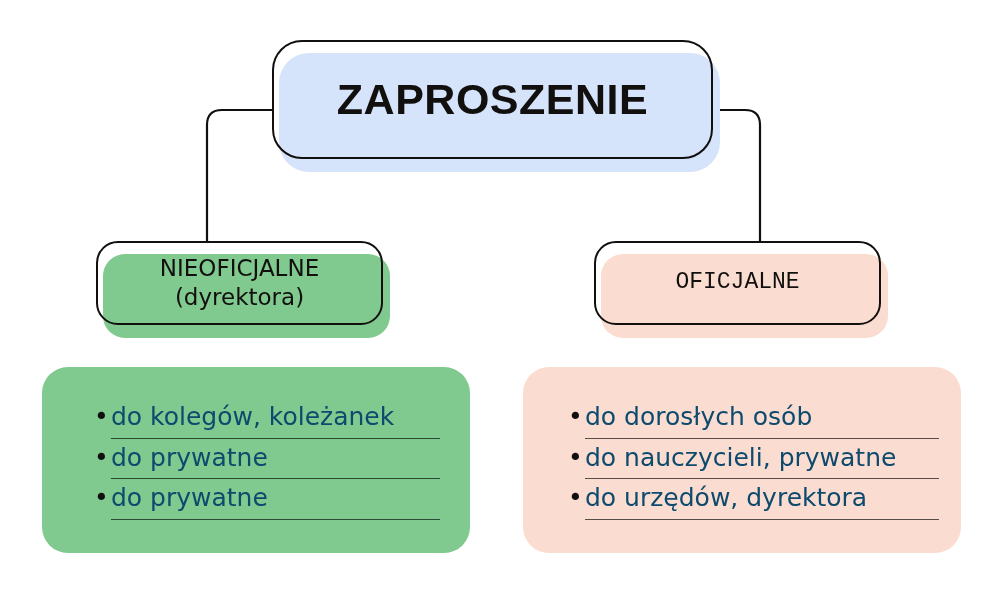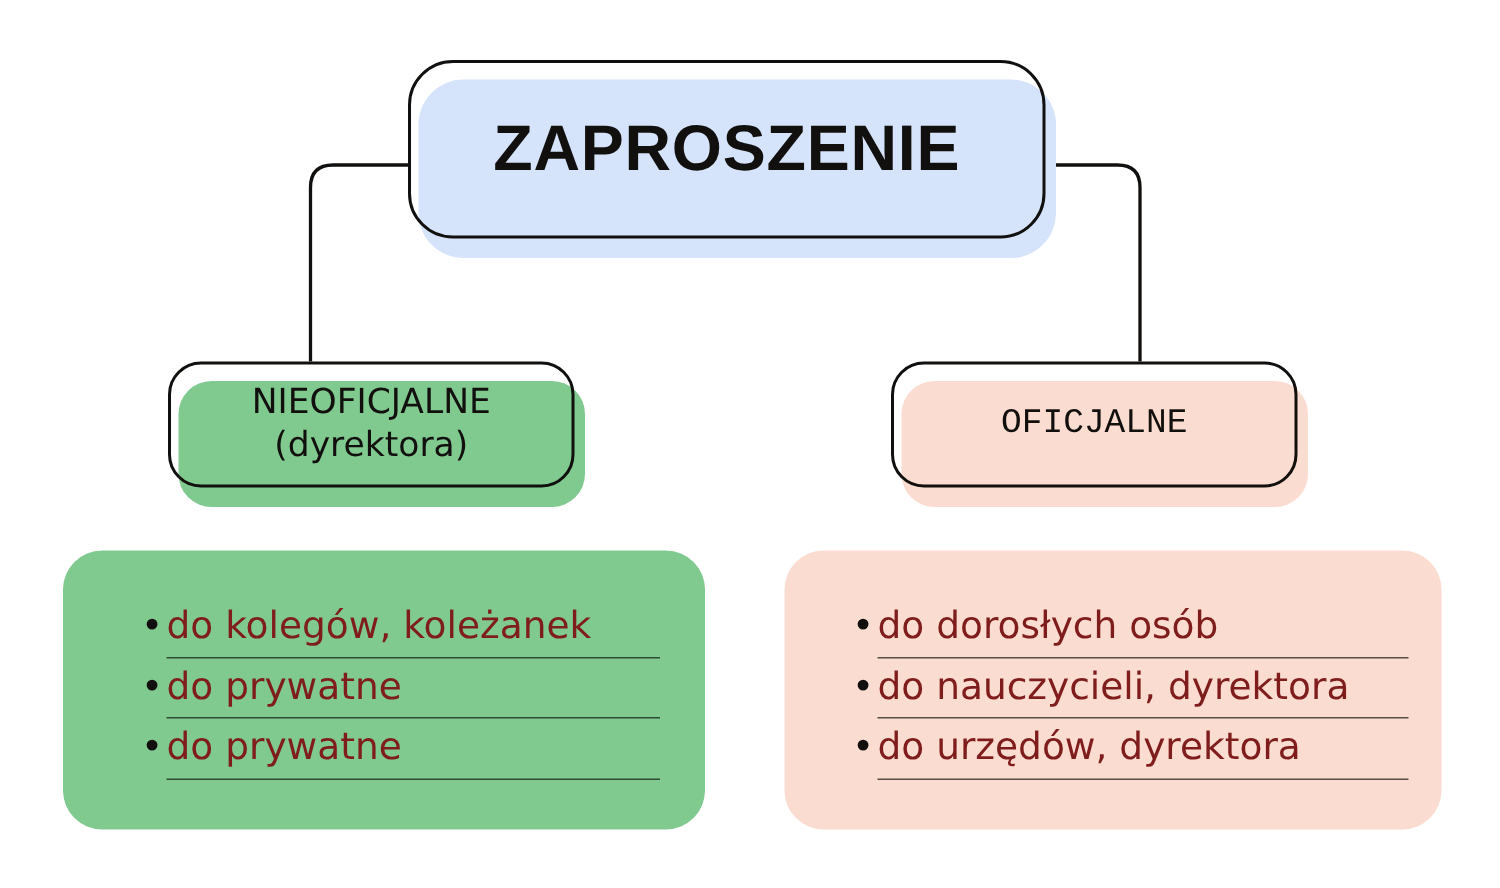--- a/index.html
+++ b/index.html
@@ -28,20 +28,21 @@
     left: 0; top: 0;
     width: 1000px;
     height: 592px;
     z-index: 1;
   }
 
   
   .node {
     position: absolute;
     z-index: 2;
+    padding-left: 16px;
   }
   .node .node-fill {
     position: absolute;
     left: 7px;
     top: 13px;
     right: -7px;
     bottom: -13px;
     border-radius: inherit;
     z-index: 0;
   }
@@ -78,21 +79,21 @@
   #node-root .node-fill { background: #d5e4fb; }
   #node-root .node-label {
     font-weight: 700;
     font-size: 43px;
     letter-spacing: 0.5px;
     font-family: "Liberation Sans", "DejaVu Sans", sans-serif;
   }
 
   
   #node-informal {
-    left: 112px;
+    left: 96px;
     top: 241px;
     width: 271px;
     height: 84px;
     border-radius: 22px;
   }
   #node-informal .node-fill { background: #80c98f; }
   #node-informal .node-label { font-size: 23px; }
 
   #node-official {
     left: 594px;
@@ -151,21 +152,21 @@
   }
   .bullet-text-wrap {
     flex: 1 1 auto;
     position: relative;
     min-width: 0;
   }
   .bullet-text {
     display: block;
     font-size: 25px;
     line-height: 1.18;
-    color: #7f1d1d;
+    color: #0c4a6e;
     white-space: nowrap;
   }
   .bullet-rule {
     position: absolute;
     left: 0;
     right: 0;
     bottom: -7px;
     height: 1px;
   }
   #panel-informal .bullet-rule { background: #2d4a33; }
@@ -234,21 +235,21 @@
     <div class="bullet-row">
       <span class="bullet-dot">•</span>
       <span class="bullet-text-wrap">
         <span class="bullet-text">do dorosłych osób</span>
         <span class="bullet-rule"></span>
       </span>
     </div>
     <div class="bullet-row">
       <span class="bullet-dot">•</span>
       <span class="bullet-text-wrap">
-        <span class="bullet-text">do nauczycieli, dyrektora</span>
+        <span class="bullet-text">do nauczycieli, prywatne</span>
         <span class="bullet-rule"></span>
       </span>
     </div>
     <div class="bullet-row">
       <span class="bullet-dot">•</span>
       <span class="bullet-text-wrap">
         <span class="bullet-text">do urzędów, dyrektora</span>
         <span class="bullet-rule"></span>
       </span>
     </div>

